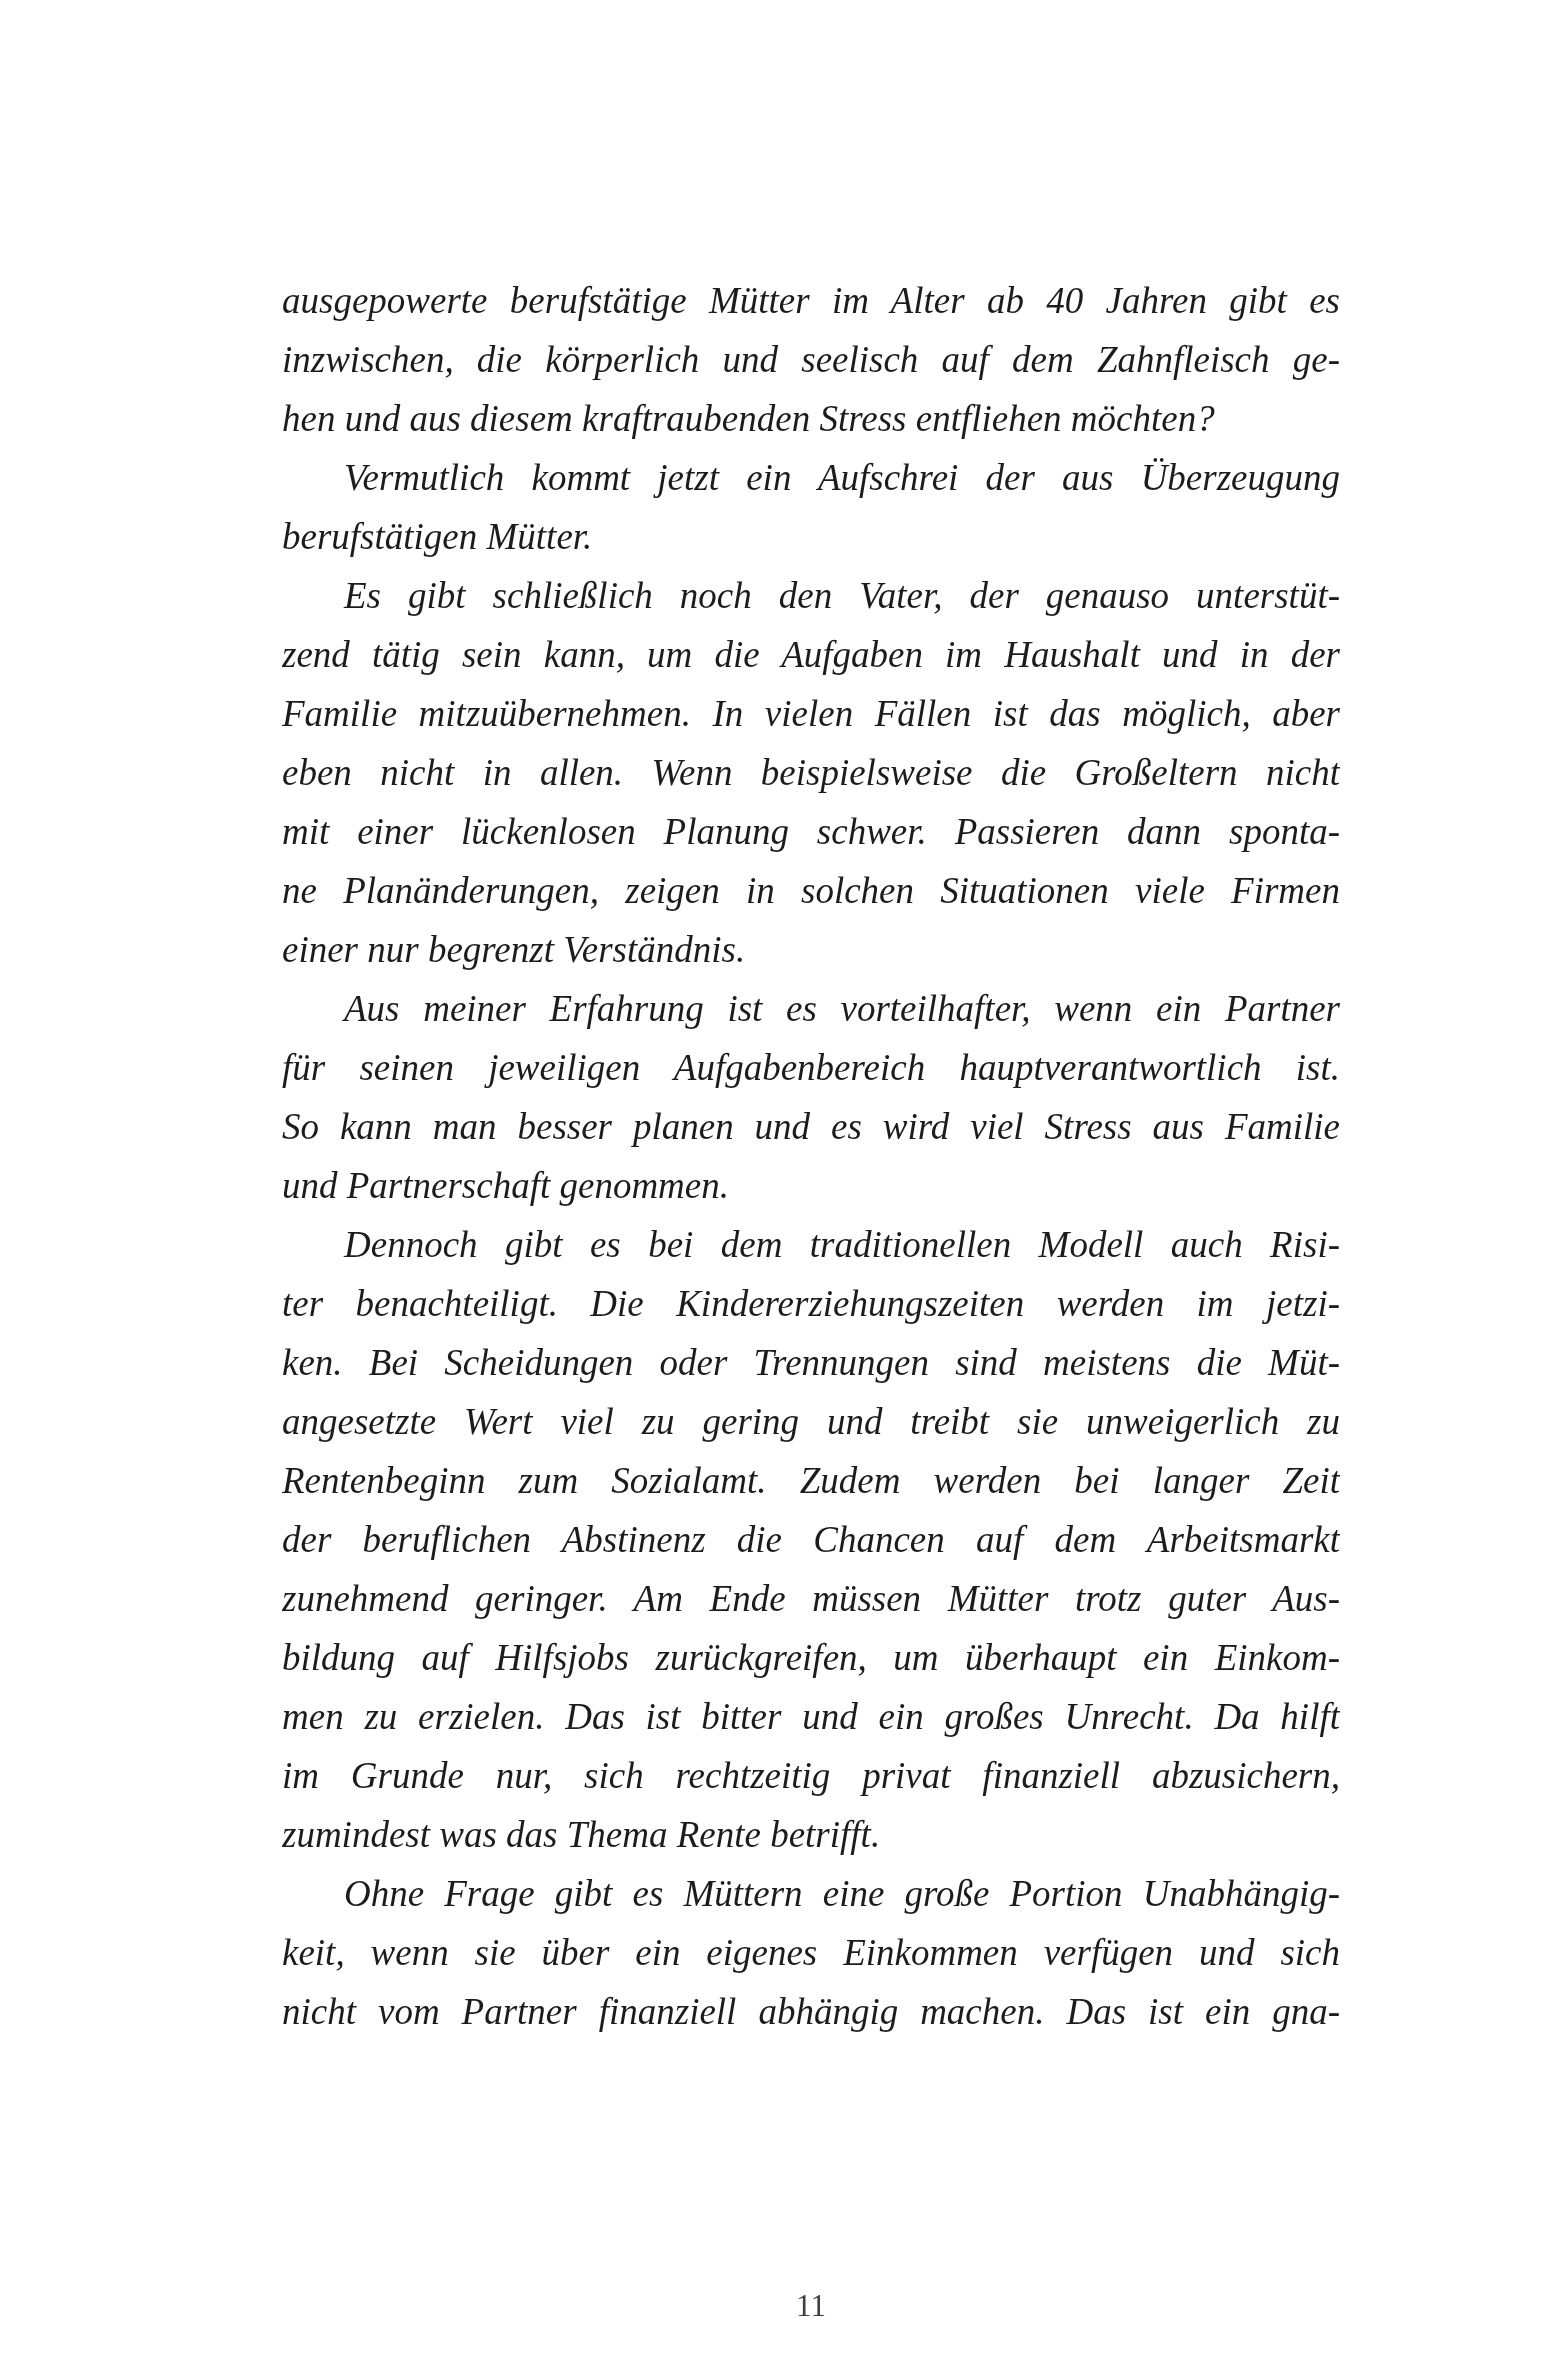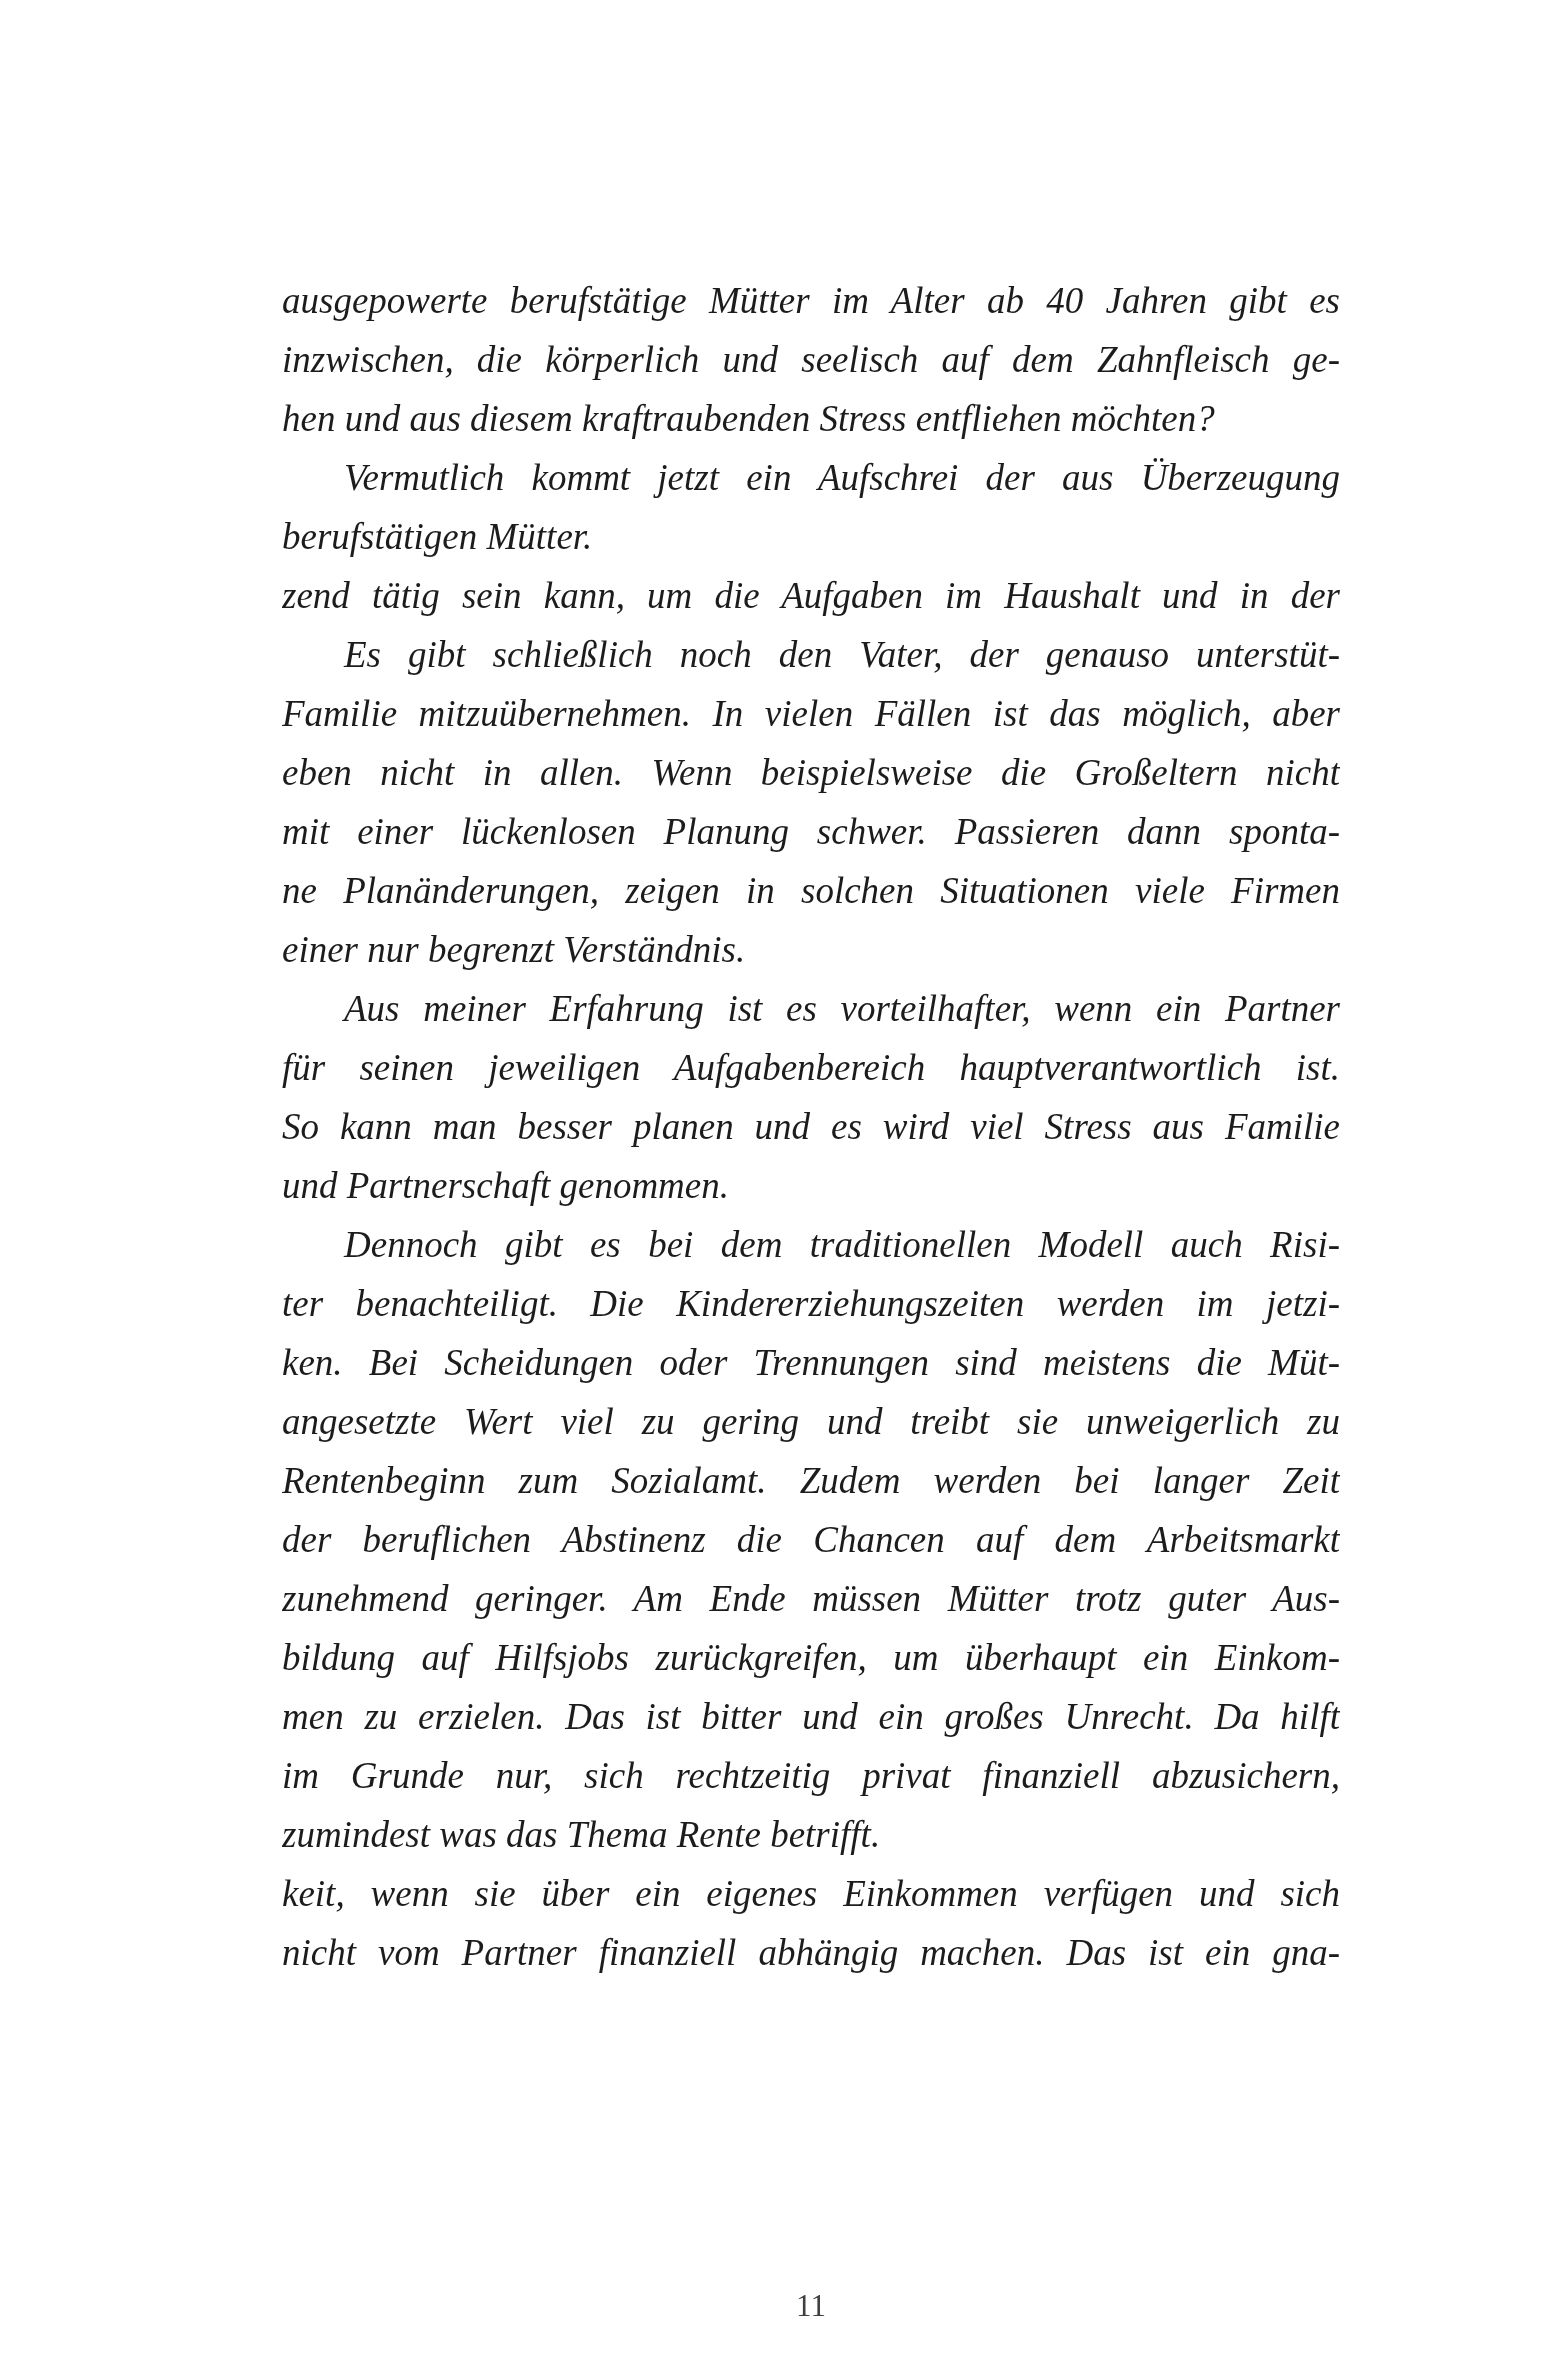--- a/index.html
+++ b/index.html
@@ -64,22 +64,22 @@
       <div class="paragraph">
         <div class="text-line">ausgepowerte berufstätige Mütter im Alter ab 40 Jahren gibt es</div>
         <div class="text-line">inzwischen, die körperlich und seelisch auf dem Zahnfleisch ge-</div>
         <div class="text-line para-end">hen und aus diesem kraftraubenden Stress entfliehen möchten?</div>
       </div>
       <div class="paragraph">
         <div class="text-line indented">Vermutlich kommt jetzt ein Aufschrei der aus Überzeugung</div>
         <div class="text-line para-end">berufstätigen Mütter.</div>
       </div>
       <div class="paragraph">
+        <div class="text-line indented">Es gibt schließlich noch den Vater, der genauso unterstüt-</div>
         <div class="text-line">zend tätig sein kann, um die Aufgaben im Haushalt und in der</div>
-        <div class="text-line indented">Es gibt schließlich noch den Vater, der genauso unterstüt-</div>
         <div class="text-line">Familie mitzuübernehmen. In vielen Fällen ist das möglich, aber</div>
         <div class="text-line">eben nicht in allen. Wenn beispielsweise die Großeltern nicht</div>
         <div class="text-line">mit einer lückenlosen Planung schwer. Passieren dann sponta-</div>
         <div class="text-line">ne Planänderungen, zeigen in solchen Situationen viele Firmen</div>
         <div class="text-line para-end">einer nur begrenzt Verständnis.</div>
       </div>
       <div class="paragraph">
         <div class="text-line indented">Aus meiner Erfahrung ist es vorteilhafter, wenn ein Partner</div>
         <div class="text-line">für seinen jeweiligen Aufgabenbereich hauptverantwortlich ist.</div>
         <div class="text-line">So kann man besser planen und es wird viel Stress aus Familie</div>
@@ -92,19 +92,20 @@
         <div class="text-line">angesetzte Wert viel zu gering und treibt sie unweigerlich zu</div>
         <div class="text-line">Rentenbeginn zum Sozialamt. Zudem werden bei langer Zeit</div>
         <div class="text-line">der beruflichen Abstinenz die Chancen auf dem Arbeitsmarkt</div>
         <div class="text-line">zunehmend geringer. Am Ende müssen Mütter trotz guter Aus-</div>
         <div class="text-line">bildung auf Hilfsjobs zurückgreifen, um überhaupt ein Einkom-</div>
         <div class="text-line">men zu erzielen. Das ist bitter und ein großes Unrecht. Da hilft</div>
         <div class="text-line">im Grunde nur, sich rechtzeitig privat finanziell abzusichern,</div>
         <div class="text-line para-end">zumindest was das Thema Rente betrifft.</div>
       </div>
       <div class="paragraph">
+        <div class="text-line indented">Ohne Frage gibt es Müttern eine große Portion Unabhängig-</div>
         <div class="text-line">keit, wenn sie über ein eigenes Einkommen verfügen und sich</div>
         <div class="text-line">nicht vom Partner finanziell abhängig machen. Das ist ein gna-</div>
       </div>
     </main>
   <div class="page-number">11</div>
 </div>
 
 
 </body></html>

